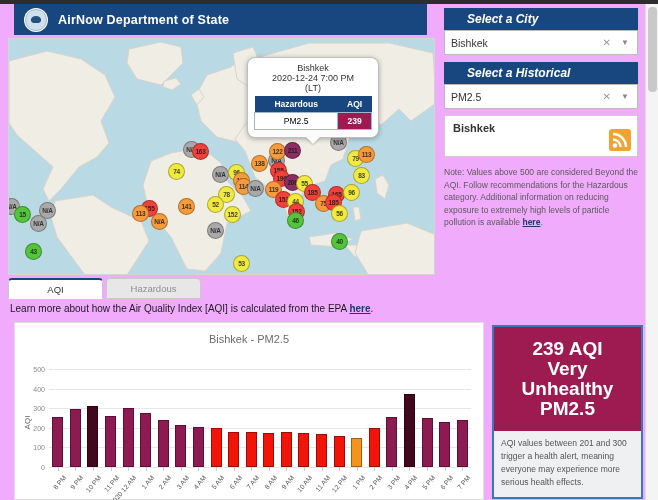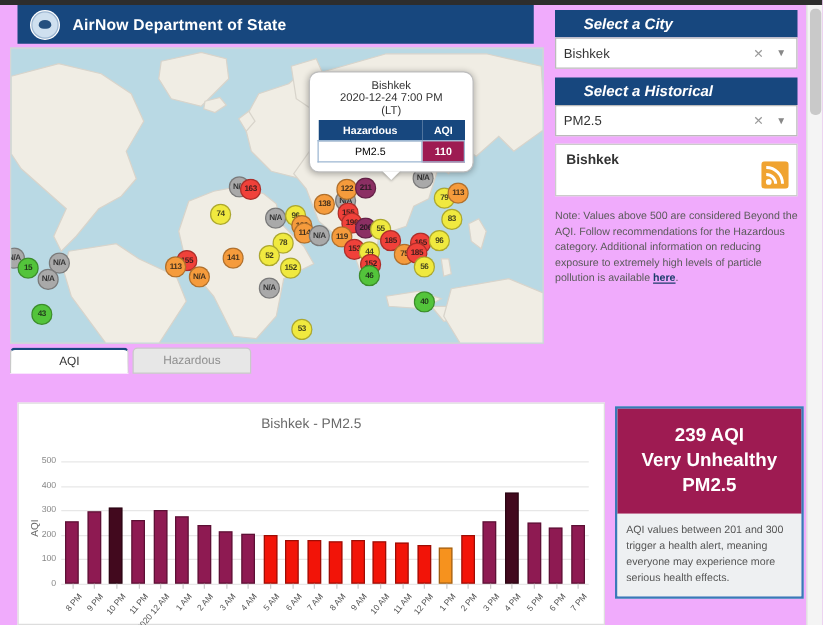--- a/index.html
+++ b/index.html
@@ -54,21 +54,21 @@
   #feedbox{left:444px;top:115px;width:194px;height:42px;background:#fff;border:1px solid #ccc;box-sizing:border-box;}
   #feedbox .c{position:absolute;left:8px;top:6px;font-size:11px;font-weight:bold;color:#333;}
   #feedbox svg{position:absolute;right:6px;bottom:5px;}
   #note{left:444px;top:166px;width:196px;font-size:8.5px;color:#5a5a5a;line-height:12.5px;}
   
   #cc{left:492px;top:325px;width:151px;border:2px solid #3a79b8;background:#fff;box-sizing:border-box;}
   #cc .hd{background:#17477e;color:#fff;text-align:center;padding:5px 2px 6px;}
   #cc .hd .t{font-size:10.5px;font-weight:bold;}
   #cc .hd .o{font-size:8px;font-weight:bold;margin-top:2px;}
   #cc .hd .d{font-size:10px;font-weight:bold;margin-top:2px;}
-  #cc .aq{background:#9e1b52;color:#fff;text-align:center;padding:12px 12px;font-size:15px;font-weight:bold;line-height:20px;}
+  #cc .aq{background:#9e1b52;color:#fff;text-align:center;padding:12px 12px;font-size:19px;font-weight:bold;line-height:20px;}
   #cc .hm{background:#eef0f2;padding:6px 7px 8px;}
   #cc .hm .ht{text-align:center;font-size:9px;font-weight:bold;color:#333;margin-bottom:4px;}
   #cc .hm .hb{font-size:8.5px;color:#555;line-height:13px;}
   
   #sbar{left:645px;top:4px;width:13px;height:496px;background:#f4f4f4;border-left:1px solid #ddd;box-sizing:border-box;}
   #sthumb{position:absolute;left:2px;top:3px;width:9px;height:85px;background:#c9c9c9;border-radius:4px;}
 </style>
 </head>
 <body>
 
@@ -172,33 +172,37 @@
       <div class="dt">2020-12-24 7:00 PM</div>
       <div class="tz">(LT)</div>
       <table>
         <tbody>
             <tr>
           <th>Hazardous</th>
           <th>AQI</th>
         </tr>
         <tr>
           <td>PM2.5</td>
-          <td class="aqi">110</td>
+          <td class="aqi">239</td>
         </tr>
       </tbody>
         </table>
       <div class="caret"></div>
     </div>
   </div>
 
   <div class="abs" id="tabs">
     <div class="tab active">AQI</div>
     <div class="tab">Hazardous</div>
   </div>
 
+  <div class="abs" id="learn">
+    <span>Learn more about how the Air Quality Index [AQI] is calculated from the EPA</span>
+    <a class="lnk">here</a><span>.</span>
+  </div>
 
   <div class="abs" id="chartpanel">
     <div id="charttitle">Bishkek - PM2.5</div>
     <div id="ylab">AQI</div>
     <div id="chartarea">
         <div class="gridline" style="left: 34px; width: 422px; top: 144px;"></div>
         <div class="ytick" style="left: 2px; top: 144px;">0</div>
         <div class="gridline" style="left: 34px; width: 422px; top: 124.4px;"></div>
         <div class="ytick" style="left: 2px; top: 124.4px;">100</div>
         <div class="gridline" style="left: 34px; width: 422px; top: 104.8px;"></div>

